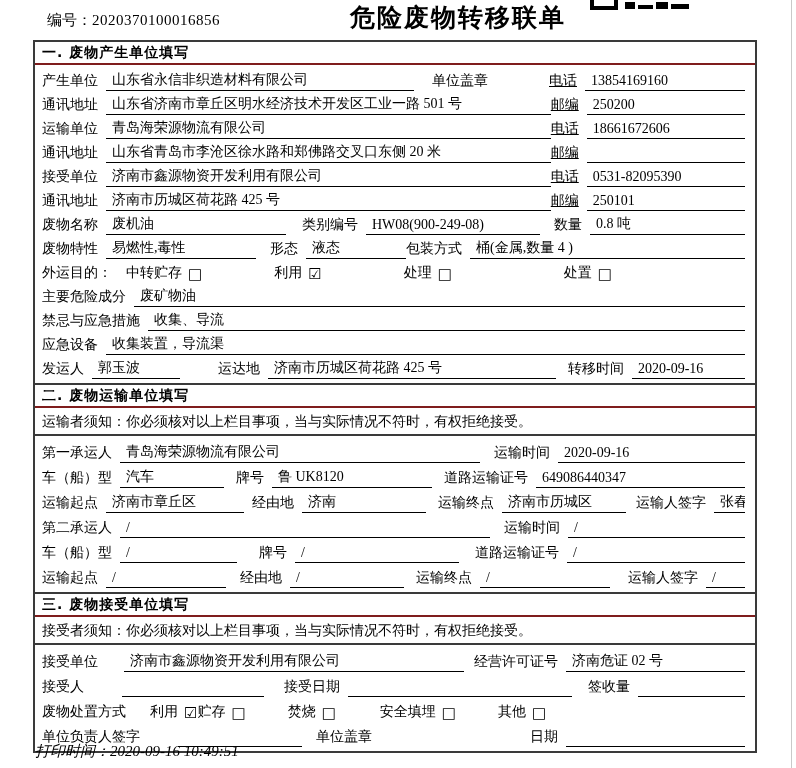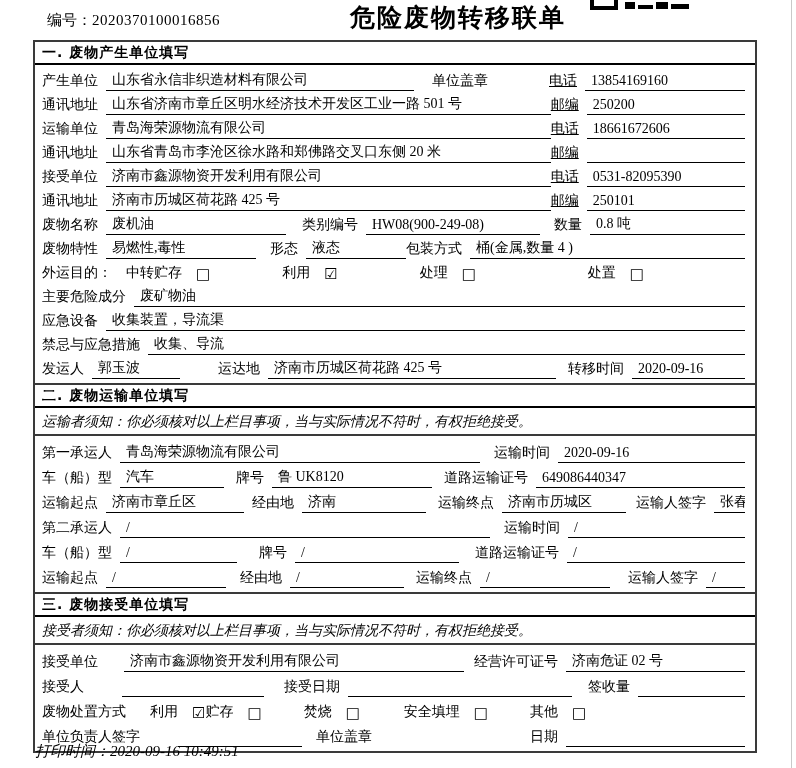--- a/index.html
+++ b/index.html
@@ -24,36 +24,36 @@
   .stamp .b3{width:12px;height:7px;background:#000;margin-left:3px;margin-top:2px;}
   .stamp .b4{width:18px;height:5px;background:#000;margin-left:3px;margin-top:4px;}
   .redge{position:absolute;left:791px;top:0;width:1px;height:768px;background:#c9c9c9;}
   
   .form{
     position:absolute;left:33px;top:40px;width:720px;
     border:2px solid #3a3a3a;background:#fff;
   }
   .sech{
     height:21px;line-height:21px;font-weight:bold;font-size:14px;
-    padding-left:7px;border-bottom:2px solid #000000;
+    padding-left:7px;border-bottom:2px solid #7f1d1d;
     font-family:"DejaVu Sans",sans-serif;letter-spacing:1px;
   }
   .sech.bt{border-top:2px solid #3a3a3a;}
-  .notice{height:26px;line-height:27px;padding-left:7px;border-bottom:2px solid #3a3a3a;font-size:14px;white-space:nowrap;font-style:italic;}
+  .notice{height:26px;line-height:27px;padding-left:7px;border-bottom:2px solid #3a3a3a;font-size:14px;white-space:nowrap;}
   .secbody{padding:2px 10px 4px 7px;}
   .row{display:flex;align-items:flex-end;height:24px;}
   .row25{height:25px;}
   .lbl{white-space:nowrap;margin-right:8px;padding-bottom:1px;}
   .val{
     border-bottom:1px solid #000;padding:0 6px 1px 6px;white-space:nowrap;
     overflow:hidden;min-height:15px;
   }
   .fill{flex:1;}
   .rt{margin-left:auto;text-decoration:underline;}
-  .opt{display:flex;align-items:flex-end;white-space:nowrap;padding-bottom:1px;gap:8px;}
+  .opt{display:flex;align-items:flex-end;white-space:nowrap;padding-bottom:1px;}
   .cbx{font-family:"DejaVu Sans",sans-serif;font-size:15px;line-height:15px;margin-left:6px;}
   .footer{position:absolute;left:35px;top:742px;font-size:15px;white-space:nowrap;font-style:italic;}
 </style>
 </head>
 <body>
 
 <div class="hdr">
   <div class="serial">
     <span>编号：</span><span class="num">2020370100016856</span>
   </div>
@@ -152,27 +152,27 @@
         <span class="cbx">□</span>
       </span>
     </div>
 
     <div class="row">
       <span class="lbl">主要危险成分</span>
       <span class="val fill">废矿物油</span>
     </div>
 
     <div class="row">
+      <span class="lbl">禁忌与应急措施</span>
+      <span class="val fill">收集、导流</span>
+    </div>
+
+    <div class="row">
       <span class="lbl">应急设备</span>
       <span class="val fill">收集装置，导流渠</span>
-    </div>
-
-    <div class="row">
-      <span class="lbl">禁忌与应急措施</span>
-      <span class="val fill">收集、导流</span>
     </div>
 
     <div class="row">
       <span class="lbl">发运人</span>
       <span class="val" style="width:76px">郭玉波</span>
       <span class="lbl" style="margin-left:38px">运达地</span>
       <span class="val" style="width:276px">济南市历城区荷花路 425 号</span>
       <span class="lbl" style="margin-left:12px">转移时间</span>
       <span class="val fill">2020-09-16</span>
     </div>

